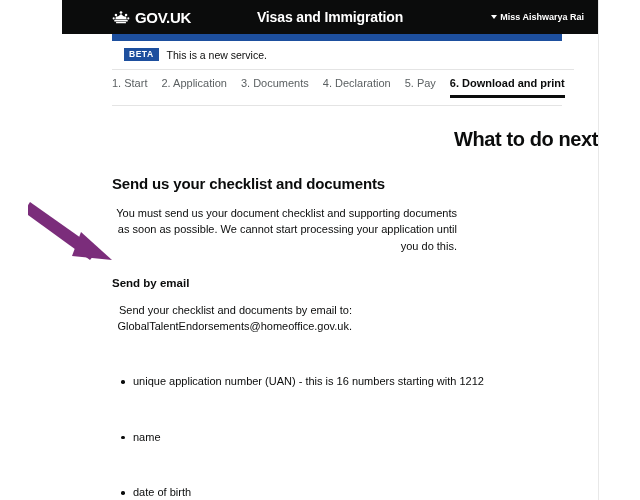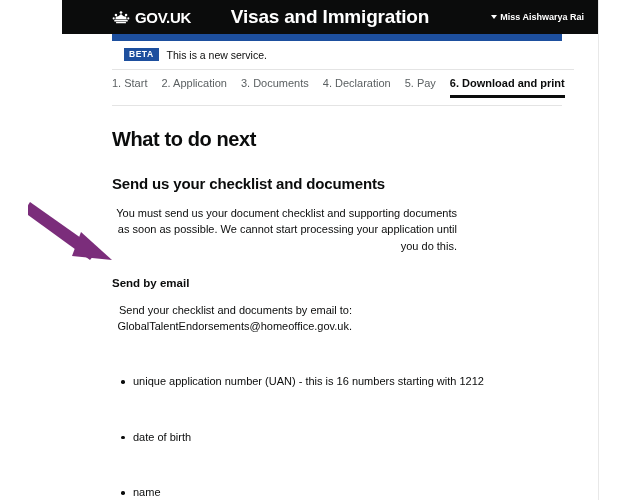--- a/index.html
+++ b/index.html
@@ -56,21 +56,21 @@
     font-weight: bold;
     letter-spacing: -0.02em;
     line-height: 1;
     color: #ffffff;
   }
   .header-title {
     position: absolute;
     left: 0;
     right: 0;
     text-align: center;
-    font-size: 19px;
+    font-size: 14px;
     font-weight: bold;
     letter-spacing: -0.01em;
     pointer-events: none;
   }
   .header-user {
     margin-left: auto;
     display: flex;
     align-items: center;
     gap: 3px;
     font-size: 9px;
@@ -149,20 +149,21 @@
     border-bottom-color: #0b0c0c;
   }
 
   
   h1.page-title {
     font-size: 20px;
     font-weight: bold;
     letter-spacing: -0.02em;
     margin: 21px 0 0 0;
     line-height: 1.2;
+    text-align: right;
   }
   h2.app-title {
     font-size: 19px;
     font-weight: bold;
     letter-spacing: -0.02em;
     margin: 19px 0 0 0;
     line-height: 1.28;
     max-width: 300px;
   }
   h3.section-title {
@@ -277,19 +278,19 @@
 
 
     <h3 class="section-title">Send us your checklist and documents</h3>
     <p class="body-text">You must send us your document checklist and supporting documents as soon as possible. We cannot start processing your application until you do this.</p>
 
     <h4 class="sub-title">Send by email</h4>
     <p class="body-text" style="max-width:240px;">Send your checklist and documents by email to: GlobalTalentEndorsements@homeoffice.gov.uk.</p>
 
     <ul class="bullet-list">
       <li>unique application number (UAN) - this is 16 numbers starting with 1212</li>
+      <li>name</li>
       <li>date of birth</li>
-      <li>name</li>
 
     </ul>
 
   </div>
 </div>
 
 </body></html>

